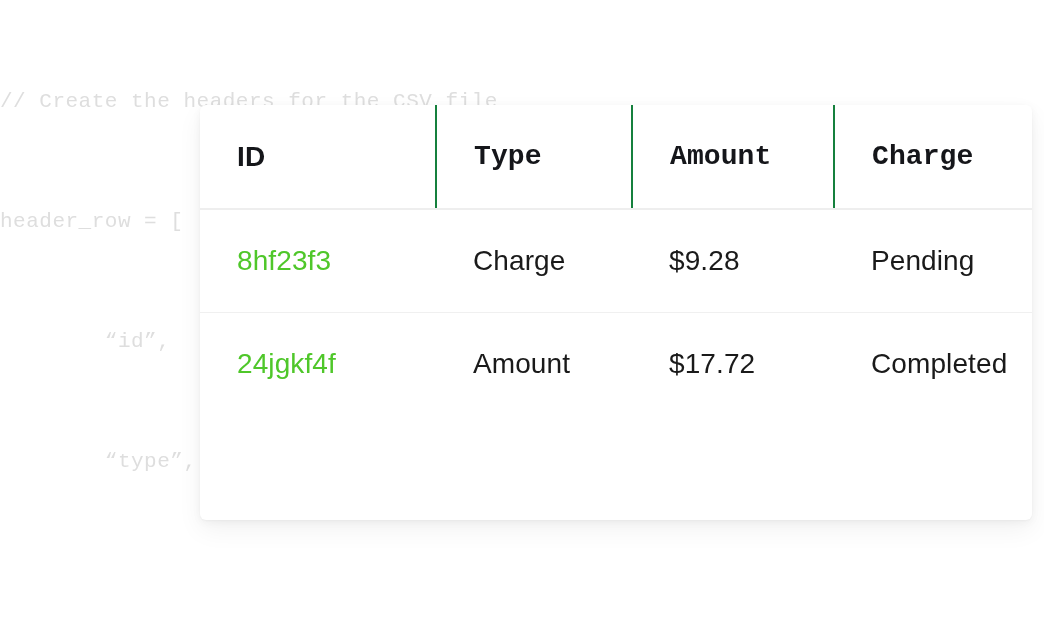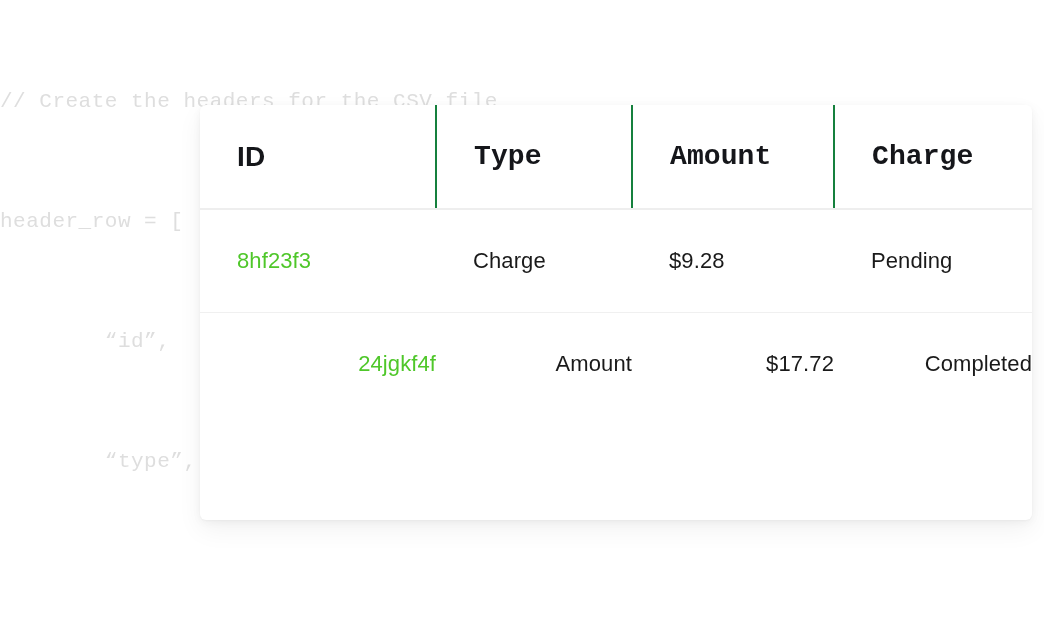--- a/index.html
+++ b/index.html
@@ -78,31 +78,30 @@
   }
   thead th.div-left {
     border-left: 2px solid #15803d;
     font-family: Liberation Mono, monospace;
   }
 
   tbody td {
     height: 103px;
     vertical-align: middle;
     text-align: left;
-    font-size: 22px;
+    font-size: 28px;
     font-weight: normal;
     color: #1a1a1a;
     padding: 0 0 0 37px;
     box-sizing: border-box;
     border-bottom: 1px solid #f0f0f0;
     letter-spacing: 0.1px;
   }
   tbody tr:last-child td {
     border-bottom: none;
-    text-align: right;
   }
   tbody td.id-cell {
     color: #4fc72a;
   }
 </style>
 </head>
 <body>
 
 <div id="code-bg">
   <span class="ln">// Create the headers for the CSV file</span>

